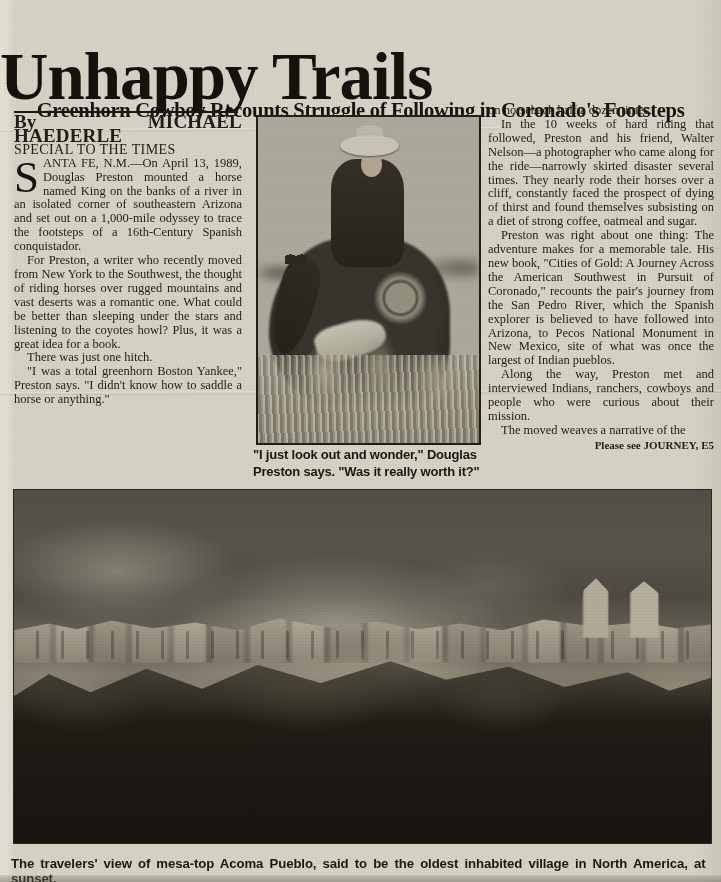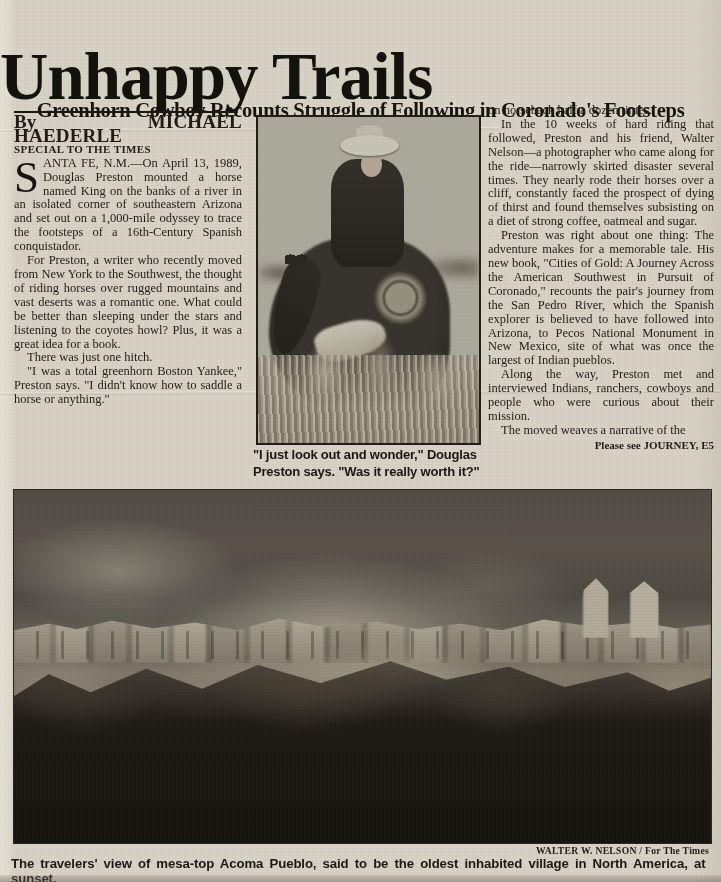--- a/index.html
+++ b/index.html
@@ -27,21 +27,21 @@
   .subtitle{position:absolute;top:82px;left:0;width:100%;text-align:center;
     font-size:20.5px;font-weight:700;letter-spacing:-.3px;color:#17140f;white-space:nowrap;}
 
   .col{position:absolute;text-align:justify;font-size:12.5px;line-height:13.9px;color:#211d16;}
   .col p{margin:0;text-indent:13px;}
   .col p.noindent{text-indent:0;}
   .col1{left:14px;top:111px;width:228px;}
   .col3{left:488px;top:104px;width:226px;}
   .byline-rule{border:0;border-top:2px solid #1b1812;margin:0 0 2px 0;width:224px;}
   .byline{font-size:19px;font-weight:700;letter-spacing:.2px;margin:0;}
-  .affil{font-size:11px;font-weight:700;letter-spacing:.4px;margin:0 0 8px 0;}
+  .affil{font-size:14px;font-weight:400;letter-spacing:.4px;margin:0 0 8px 0;}
   .dropcap{float:left;font-size:45px;line-height:37px;font-weight:500;
     padding:2px 4px 0 0;color:#17140f;}
   .jump{text-align:right;font-weight:700;font-size:11px;margin-top:1px;}
 
   
   .photo1{position:absolute;left:256px;top:115px;width:221px;height:326px;
     border:2px solid #211e18;background:#aba89c;overflow:hidden;}
   .p1-sky{position:absolute;inset:0;
     background:linear-gradient(180deg,#b9b6ac 0%,#b0ad a2 30%,#aeaba0 42%,#9c998b 55%,#8e8b7b 78%,#989486 100%);}
   .p1-trees{position:absolute;left:0;right:0;top:41%;height:15%;filter:blur(3px);
@@ -191,17 +191,16 @@
     <div class="p2-sky"></div>
     <div class="p2-buildings"></div>
     <div class="p2-windows"></div>
     <div class="p2-towers"></div>
     <div class="p2-rocks"></div>
     <div class="p2-cliffface"></div>
     <div class="p2-fg"></div>
     <div class="p2-grain"></div>
   </div>
 
-  <div class="credit">WALTER W. NELSON / For The Times</div>
   <div class="caption2">The travelers' view of mesa-top Acoma Pueblo, said to be the oldest inhabited village in North America, at sunset.</div>
 
   <div class="bottom-edge"></div>
 </div>
 
 </body></html>

